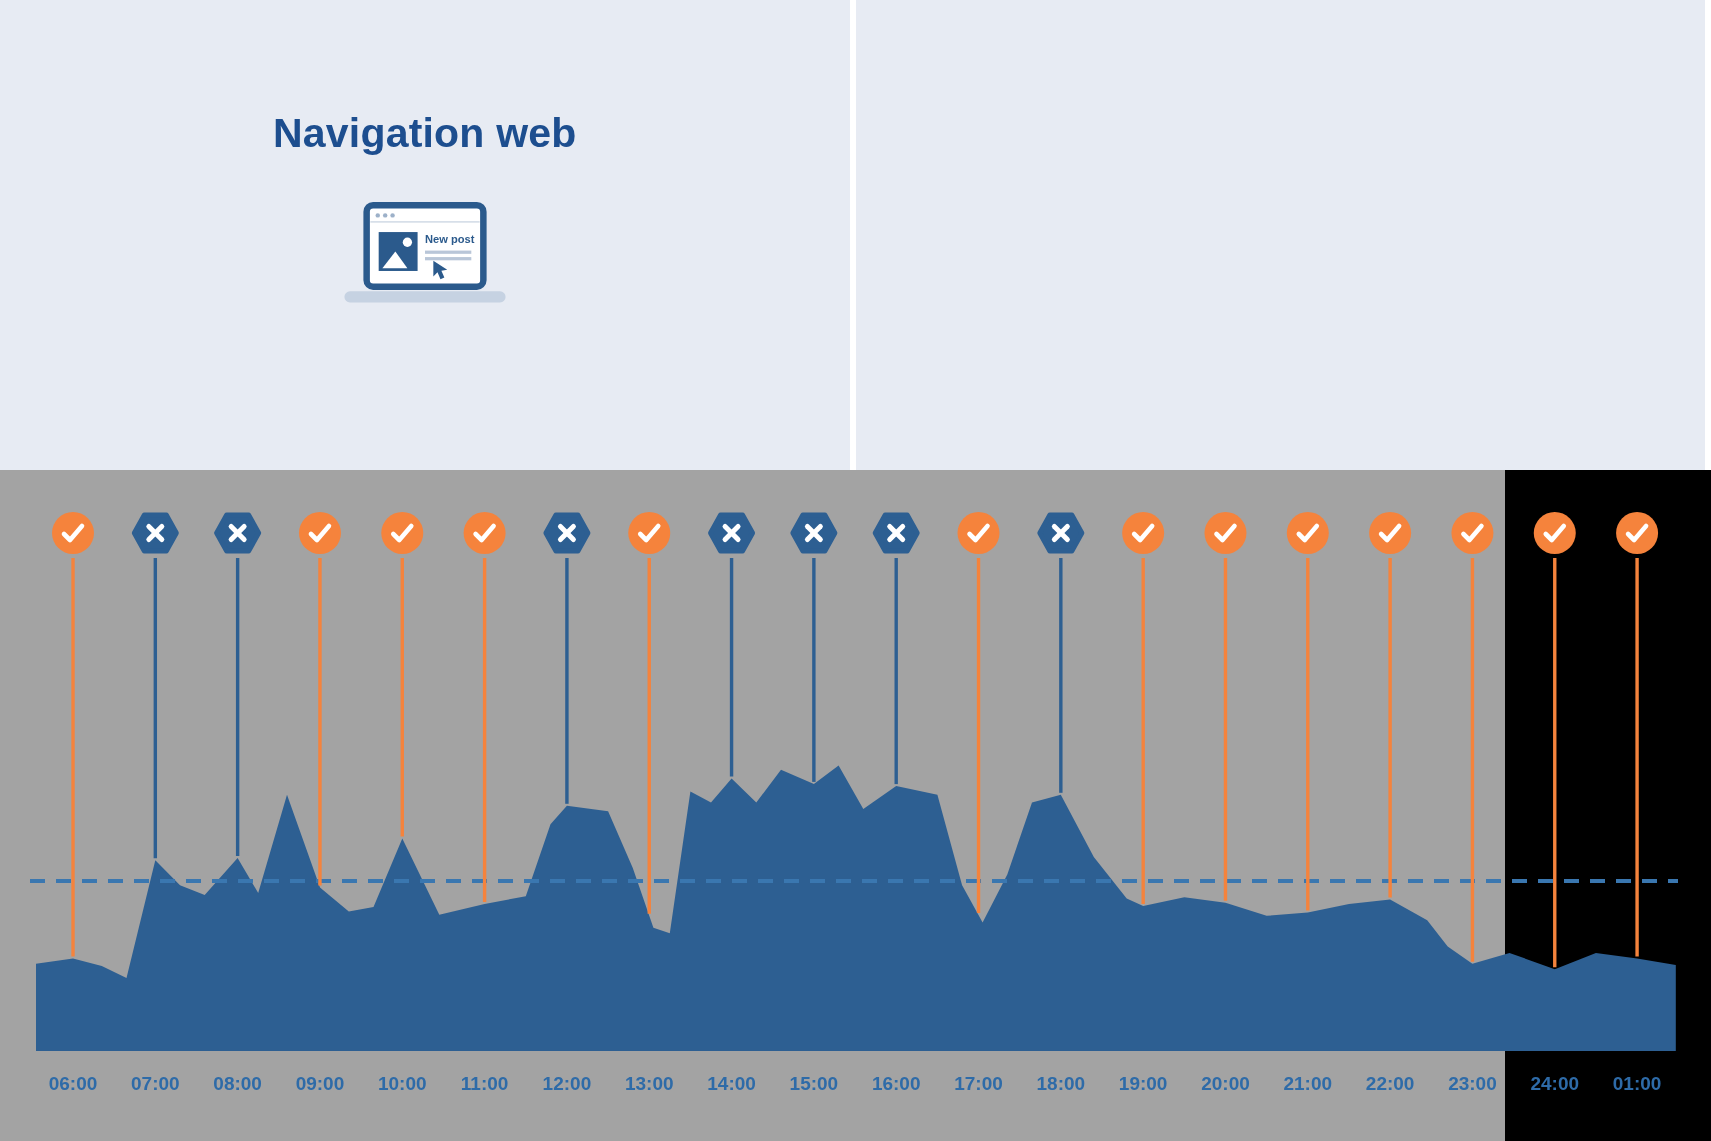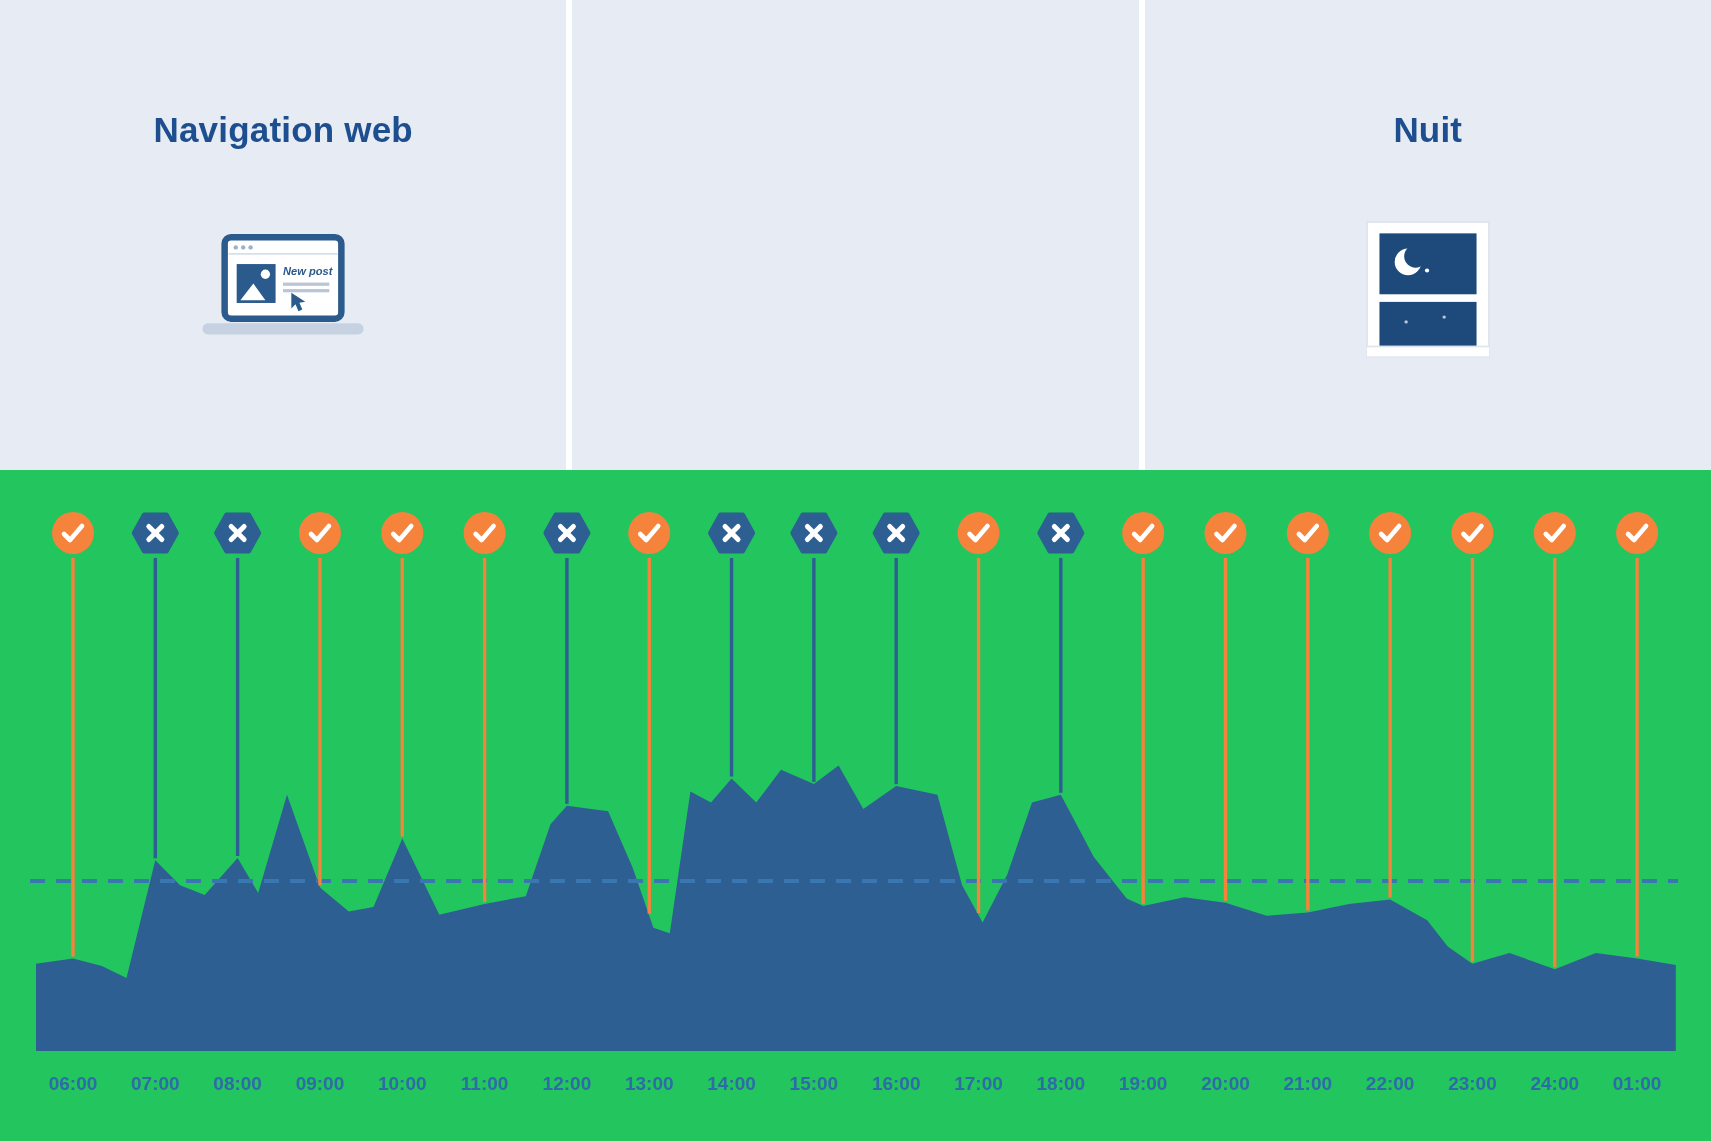--- a/index.html
+++ b/index.html
@@ -29,40 +29,38 @@
     padding-top: 110px;
     background: #e7ebf3;
   }
   .divider {
     width: 6px;
     background: #ffffff;
     flex: 0 0 auto;
   }
   .panel-title {
     margin: 0;
-    font-size: 35px;
+    font-size: 41px;
     font-weight: 700;
     color: #1d4e8f;
     letter-spacing: 0.2px;
   }
   .panel-icon {
     margin-top: 40px;
     height: 200px;
     display: flex;
-    align-items: center;
     justify-content: center;
-    font-style: italic;
   }
   
   .bottom {
     position: absolute;
     top: 470px; left: 0;
-    width: 1711px;
+    width: 1505px;
     height: 671px;
-    background: #22c55e;
+    background: #a3a3a3;
   }
   #chart-svg { display: block; }
 </style>
 </head>
 <body>
 
 <div class="page">
 
   <div class="top">
 
@@ -87,36 +85,20 @@
       </div>
     </section>
 
     <div class="divider"></div>
 
     <section class="panel">
     </section>
 
     <div class="divider"></div>
 
-    <section class="panel">
-      <h2 class="panel-title">Nuit</h2>
-      <div class="panel-icon">
-        <svg width="124" height="138" viewBox="0 0 130 145">
-          <rect x="1" y="1" width="128" height="131" fill="#ffffff" stroke="#dfe5ee" stroke-width="2"></rect>
-          <rect x="14" y="13" width="102" height="64" fill="#1d4a7a"></rect>
-          <circle cx="44" cy="43" r="14" fill="#ffffff"></circle>
-          <circle cx="52" cy="37" r="12" fill="#1d4a7a"></circle>
-          <circle cx="64" cy="52" r="2.2" fill="#ffffff"></circle>
-          <rect x="14" y="85" width="102" height="46" fill="#1d4a7a"></rect>
-          <circle cx="42" cy="106" r="1.8" fill="#b8c6d9"></circle>
-          <circle cx="82" cy="101" r="1.8" fill="#b8c6d9"></circle>
-          <rect x="0" y="132" width="130" height="11" fill="#ffffff" stroke="#dfe5ee" stroke-width="1.5"></rect>
-        </svg>
-      </div>
-    </section>
 
   </div>
 
   <div class="bottom">
     <svg id="chart-svg" width="1711" height="671" viewBox="0 0 1711 671">
         <path d="M 36.0 493.8 L 73.0 488.4 L 101.8 496.0 L 126.5 508.0 L 155.3 390.3 L 180.0 415.3 L 204.7 425.1 L 237.6 388.1 L 258.2 422.9 L 287.0 324.8 L 320.0 417.5 L 348.8 441.5 L 373.5 437.1 L 402.3 368.4 L 439.3 444.8 L 484.6 433.9 L 525.8 426.2 L 550.5 354.3 L 566.9 335.8 L 608.1 341.2 L 632.8 397.9 L 653.4 457.8 L 669.8 463.3 L 690.4 321.6 L 711.0 332.5 L 731.6 308.5 L 756.3 332.5 L 781.0 299.8 L 813.9 313.9 L 838.6 295.4 L 863.3 339.0 L 896.2 316.1 L 937.4 324.8 L 962.1 415.3 L 982.6 452.4 L 1007.3 404.4 L 1032.0 332.5 L 1060.8 324.8 L 1093.8 387.0 L 1126.7 428.4 L 1143.2 436.0 L 1184.3 427.3 L 1225.5 432.8 L 1266.6 445.8 L 1307.8 442.6 L 1349.0 433.9 L 1390.1 429.5 L 1427.2 450.2 L 1447.7 476.4 L 1472.4 493.8 L 1509.5 482.9 L 1554.8 499.3 L 1595.9 482.9 L 1637.1 488.4 L 1675.8 494.9 L 1675.8 581 L 36.0 581 Z" fill="#2d5f92"></path>
         <line x1="30" x2="1678" y1="411.0" y2="411.0" stroke="#3a77b0" stroke-width="4" stroke-dasharray="15 11"></line>
         <line x1="73" x2="73" y1="88" y2="486.4" stroke="#f5833c" stroke-width="3.4"></line>
         <g transform="translate(73,63)">
           <circle r="21" fill="#f5833c"></circle>

